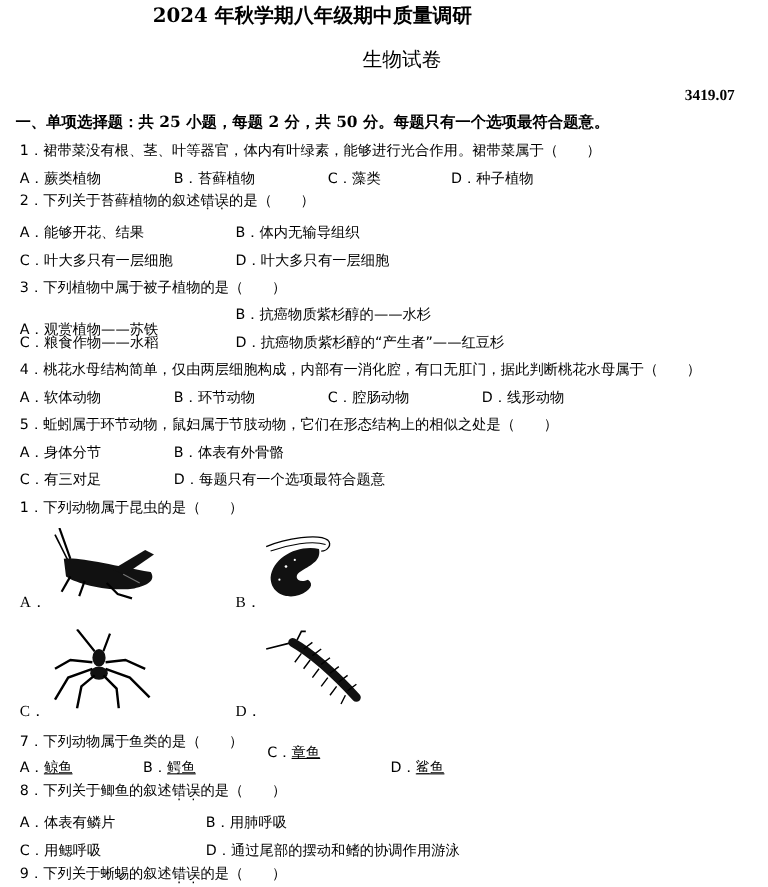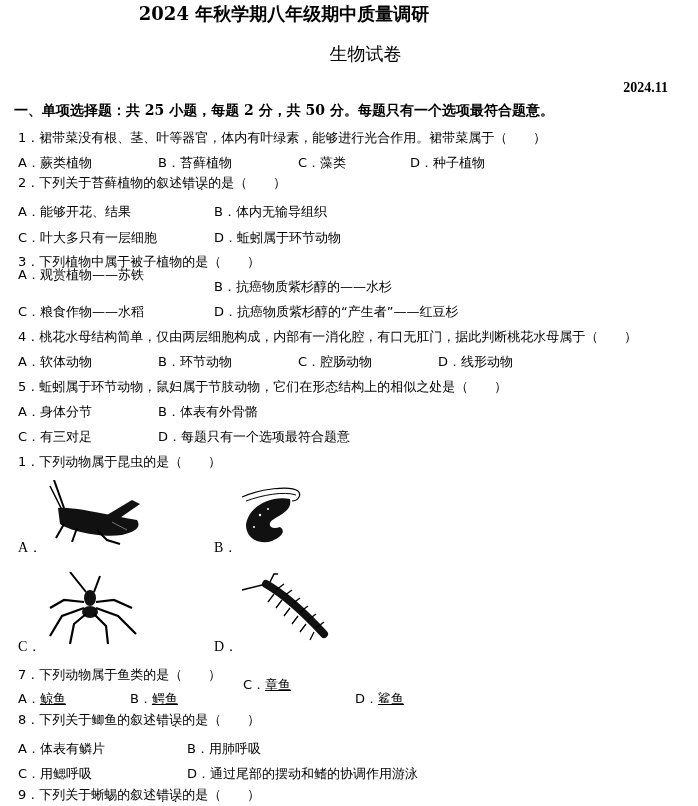--- a/index.html
+++ b/index.html
@@ -16,39 +16,39 @@
     .u { text-decoration: underline; }
     .img { position: absolute; background: #fff; }
     .label { font-family: "Liberation Serif", serif; font-size: 14px; }
   </style>
 </head>
 <body>
 
 <div>
   <div class="abs title">2024 年秋学期八年级期中质量调研</div>
   <div class="abs subtitle">生物试卷</div>
-  <div class="abs date">2024.11</div>
+  <div class="abs date">3419.07</div>
   <div class="abs section">一、单项选择题：共 25 小题，每题 2 分，共 50 分。每题只有一个选项最符合题意。</div>
 
   <div class="abs q" style="left:18px; top:129px;">1．裙带菜没有根、茎、叶等器官，体内有叶绿素，能够进行光合作用。裙带菜属于（　　）</div>
   <div class="abs opt" style="left:18px; top:154px;">A．蕨类植物</div>
   <div class="abs opt" style="left:158px; top:154px;">B．苔藓植物</div>
   <div class="abs opt" style="left:298px; top:154px;">C．藻类</div>
   <div class="abs opt" style="left:410px; top:154px;">D．种子植物</div>
 
   <div class="abs q" style="left:18px; top:174px;">
     <span>2．下列关于苔藓植物的叙述</span><span class="dotted">错</span><span class="dotted">误</span><span>的是（　　）</span>
   </div>
   <div class="abs opt" style="left:18px; top:203px;">A．能够开花、结果</div>
   <div class="abs opt" style="left:214px; top:203px;">B．体内无输导组织</div>
   <div class="abs opt" style="left:18px; top:229px;">C．叶大多只有一层细胞</div>
-  <div class="abs opt" style="left:214px; top:229px;">D．蚯蚓属于环节动物</div>
+  <div class="abs opt" style="left:214px; top:229px;">D．叶大多只有一层细胞</div>
 
   <div class="abs q" style="left:18px; top:253px;">3．下列植物中属于被子植物的是（　　）</div>
-  <div class="abs opt" style="left:18px; top:266px;text-align:center;">A．观赏植物——苏铁</div>
+  <div class="abs opt" style="left:18px; top:292px;text-align:center;">A．观赏植物——苏铁</div>
   <div class="abs opt" style="left:214px; top:278px;">B．抗癌物质紫杉醇的——水杉</div>
   <div class="abs opt" style="left:18px; top:303px;">C．粮食作物——水稻</div>
   <div class="abs opt" style="left:214px; top:303px;">D．抗癌物质紫杉醇的“产生者”——红豆杉</div>
 
   <div class="abs q" style="left:18px; top:328px;">4．桃花水母结构简单，仅由两层细胞构成，内部有一消化腔，有口无肛门，据此判断桃花水母属于（　　）</div>
   <div class="abs opt" style="left:18px; top:353px;">A．软体动物</div>
   <div class="abs opt" style="left:158px; top:353px;">B．环节动物</div>
   <div class="abs opt" style="left:298px; top:353px;">C．腔肠动物</div>
   <div class="abs opt" style="left:438px; top:353px;">D．线形动物</div>
 

